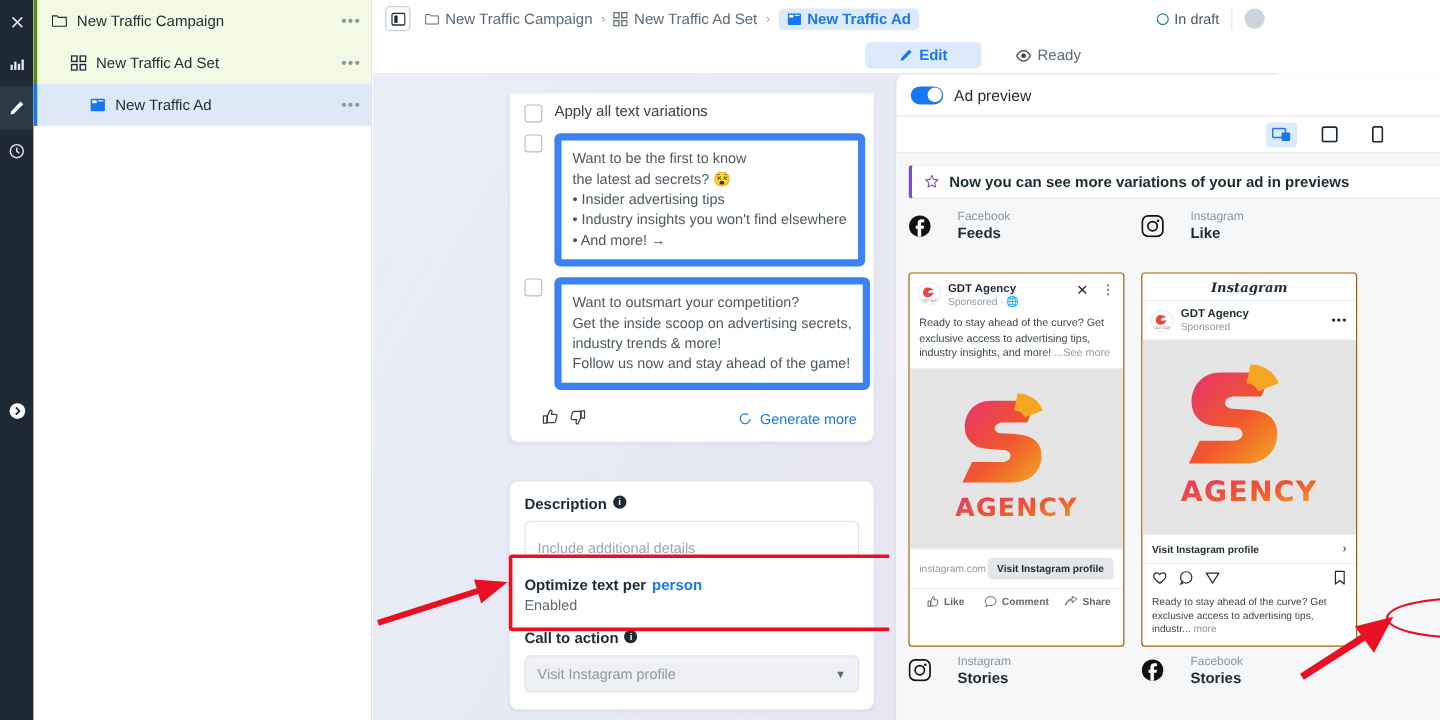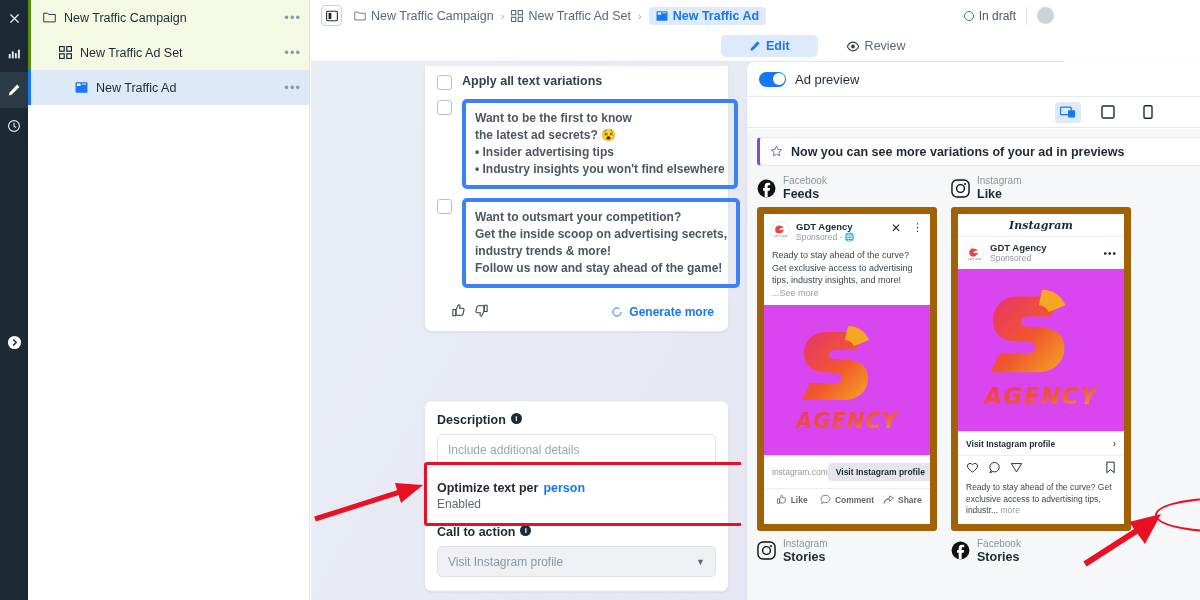--- a/index.html
+++ b/index.html
@@ -77,40 +77,40 @@
     background: linear-gradient(120deg,#e9eef6 0%, #e7e9f4 45%, #e6e3f2 100%);
   }
   .leftpane { position: absolute; left: 0; top: 0; width: 430px; bottom: 0; overflow: hidden; }
   .card {
     position: absolute; left: 113px; width: 305px; background: #fff;
     border: 1px solid #e2e5e9; border-radius: 8px;
     box-shadow: 0 1px 2px rgba(0,0,0,.05);
   }
 
   
-  .card-var { top: 4px; border-top: none; border-radius: 0 0 8px 8px; padding: 8px 12px 10px; font-weight: bold; }
+  .card-var { top: 16px; border-top: none; border-radius: 0 0 8px 8px; padding: 8px 12px 10px; }
   .chkrow { display: flex; align-items: flex-start; gap: 10px; margin-bottom: 9px; }
   .chk { width: 15px; height: 15px; border: 1.5px solid #b8c0c8; border-radius: 3px; background:#fff; flex: none; margin-top: 1px; }
   .chklabel { font-size: 12.5px; color: #33414c; }
   .varbox {
-    border: 4px solid #3b82f6; border-radius: 5px; padding: 7px 9px;
+    border: 6px solid #3b82f6; border-radius: 5px; padding: 7px 9px;
     font-size: 12px; line-height: 17px; color: #4b5862; flex: 1;
   }
   .varbox div { white-space: nowrap; }
   .feedback { display: flex; align-items: center; gap: 8px; padding: 6px 2px 0 14px; }
   .genmore { margin-left: auto; display: flex; align-items: center; gap: 6px; color: #1877f2; font-size: 12px; }
 
   
   .card-desc { top: 338px; padding: 12px 12px 14px; }
   .flabel { font-size: 12.5px; font-weight: 700; color: #1c2b33; display: flex; align-items: flex-start; gap: 5px; margin-bottom: 7px; }
   .info { width: 11px; height: 11px; border-radius: 50%; background: #1c2b33; color:#fff;
     font-size: 8px; font-weight: 700; display:flex; align-items:center; justify-content:center; }
   .inputbox {
     height: 31px; border: 1px solid #dfe3e8; border-radius: 5px; background: #fff;
-    display: flex; align-items: center; padding: 0 10px; color: #9aa6b1; font-size: 12px;
+    display: flex; align-items: flex-end; padding: 0 10px; color: #9aa6b1; font-size: 12px;
   }
   .subtle { font-size: 12px; color: #5a6a78; margin-top: -2px; }
   .link { color: #1877f2; }
   .select {
     height: 31px; border: 1px solid #dfe3e8; border-radius: 5px; background: #eef0f3;
     display: flex; align-items: center; padding: 0 10px; color: #8b98a3; font-size: 12px;
   }
   .caret { margin-left: auto; color: #5a6a78; font-size: 9px; }
   .cta-wrap { position: relative; margin-top: 14px; }
 
@@ -138,35 +138,35 @@
   .dev { width: 26px; height: 21px; display: flex; align-items: center; justify-content: center; border-radius: 4px; color: #1c2b33; }
   .dev.active { background: #ddeafb; color: #1877f2; }
 
   .pv-body { position: absolute; left: 0; right: 0; top: 67px; bottom: 0; background: #f6f7f8; }
   .banner {
     margin: 8px 10px 0 10px; background: #fff; border: 1px solid #e6e9ec; border-left: 3px solid #7b4fc9;
     border-radius: 4px; height: 29px; display: flex; align-items: center; padding: 0 10px; gap: 8px;
     font-size: 12.5px; font-weight: 700; color: #1c2b33;
   }
   .placements { display: flex; padding: 9px 10px 0 10px; gap: 0; }
-  .place { display: flex; align-items: center; gap: 7px; }
+  .place { display: flex; align-items: center; gap: 22px; }
   .place.p1 { width: 194px; }
   .place-txt .p-small { font-size: 10px; color: #8a96a0; line-height: 12px; }
   .place-txt .p-big { font-size: 12.5px; font-weight: 700; color: #1c2b33; line-height: 14px; }
 
   .adcards { display: flex; padding: 6px 10px 0 10px; gap: 14px; }
-  .adcard { width: 180px; background: #fff; border: 7px solid #a16207; border-radius: 3px; overflow: hidden; }
+  .adcard { width: 180px; background: #fff; border: 1px solid #a16207; border-radius: 3px; overflow: hidden; margin-top: 20px; }
   .fb-head { display: flex; align-items: flex-start; padding: 7px 7px 4px 7px; gap: 6px; }
   .logo-sm { width: 19px; height: 19px; border-radius: 50%; background: #fff; border: 1px solid #eee;
     display:flex;align-items:center;justify-content:center;overflow:hidden; flex:none; }
   .fb-name { font-size: 9.5px; font-weight: 700; color: #1c2b33; line-height: 11px; }
   .fb-sub { font-size: 8.5px; color: #90999f; line-height: 11px; }
   .fb-copy { font-size: 9px; color: #3a4650; line-height: 12.5px; padding: 2px 8px 6px 8px; }
   .fb-copy .seemore { color: #90999f; }
-  .adimg { height: 150px; display: flex; align-items: center; justify-content: center; background: #d946ef; font-style: italic; }
+  .adimg { height: 150px; display: flex; align-items: center; justify-content: center; background: #e5e5e5; }
   .fb-cta { display: flex; align-items: center; padding: 7px 8px; border-top: 1px solid #eceff1; }
   .fb-url { font-size: 8.5px; color: #90999f; }
   .ctabtn { margin-left: auto; background: #e4e6eb; border-radius: 4px; padding: 4px 8px;
     font-size: 8.5px; font-weight: 700; color: #1c2b33; white-space: nowrap; }
   .fb-acts { display: flex; border-top: 1px solid #eceff1; padding: 5px 0; }
   .fb-act { flex: 1; display: flex; align-items: center; justify-content: center; gap: 4px;
     font-size: 8.5px; color: #65676b; font-weight: 600; }
   .ig-top { text-align: center; padding: 5px 0 4px; border-bottom: 1px solid #eceff1;
     font-family: "DejaVu Serif", serif; font-style: italic; font-size: 11px; font-weight: 700; }
   .ig-head { display: flex; align-items: center; padding: 5px 7px; gap: 6px; }
@@ -313,41 +313,42 @@
       <svg width="12" height="12" viewBox="0 0 16 16">
           <path d="M11.5 1.8 L14.2 4.5 L5.2 13.5 L2 14.3 L2.8 11.1 Z" fill="#1877f2"></path>
         </svg>
       <span>Edit</span>
     </div>
     <div class="tab">
       <svg width="14" height="11" viewBox="0 0 16 12">
           <path d="M8 1C4 1 1.5 6 1.5 6S4 11 8 11s6.5-5 6.5-5S12 1 8 1z" fill="none" stroke="#33414c" stroke-width="1.2"></path>
           <circle cx="8" cy="6" r="2.2" fill="#33414c"></circle>
         </svg>
-      <span>Review</span>
+      <span>Ready</span>
     </div>
   </div>
 
   <div class="stage">
 
     <div class="leftpane">
 
       <div class="card card-var">
         <div class="chkrow">
           <span class="chk"></span>
           <span class="chklabel">Apply all text variations</span>
         </div>
 
         <div class="chkrow">
           <span class="chk"></span>
           <div class="varbox">
             <div>Want to be the first to know</div>
             <div>the latest ad secrets? 😵</div>
             <div>• Insider advertising tips</div>
             <div>• Industry insights you won't find elsewhere</div>
+            <div>• And more! →</div>
           </div>
         </div>
 
         <div class="chkrow">
           <span class="chk"></span>
           <div class="varbox">
             <div>Want to outsmart your competition?</div>
             <div>Get the inside scoop on advertising secrets,</div>
             <div>industry trends &amp; more!</div>
             <div>Follow us now and stay ahead of the game!</div>

